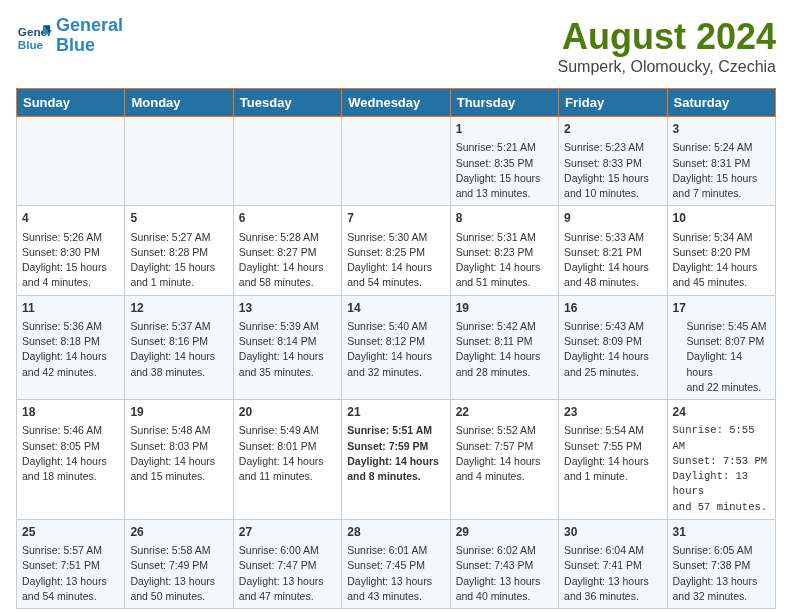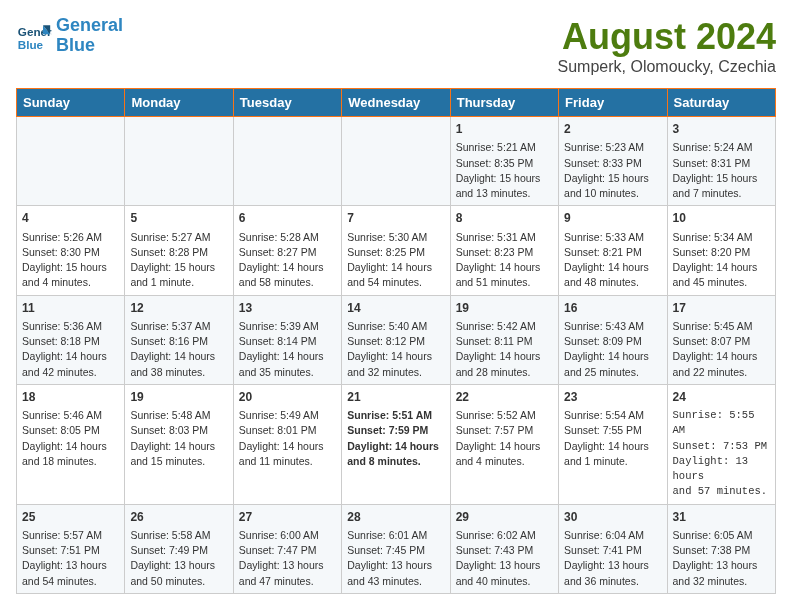--- a/index.html
+++ b/index.html
@@ -244,21 +244,21 @@
         </td>
         <td>
           <span class="day-num">16</span>
           <div class="cell-content" style="white-space: pre-line;">Sunrise: 5:43 AM
 Sunset: 8:09 PM
 Daylight: 14 hours
 and 25 minutes.</div>
         </td>
         <td>
           <span class="day-num">17</span>
-          <div class="cell-content" style="white-space: pre-line;">Sunrise: 5:45 AM
+          <div class="cell-content" style="white-space: pre-line; margin-left: 14px;">Sunrise: 5:45 AM
 Sunset: 8:07 PM
 Daylight: 14 hours
 and 22 minutes.</div>
         </td>
       </tr>
       <tr>
         <td>
           <span class="day-num">18</span>
           <div class="cell-content" style="white-space: pre-line;">Sunrise: 5:46 AM
 Sunset: 8:05 PM

